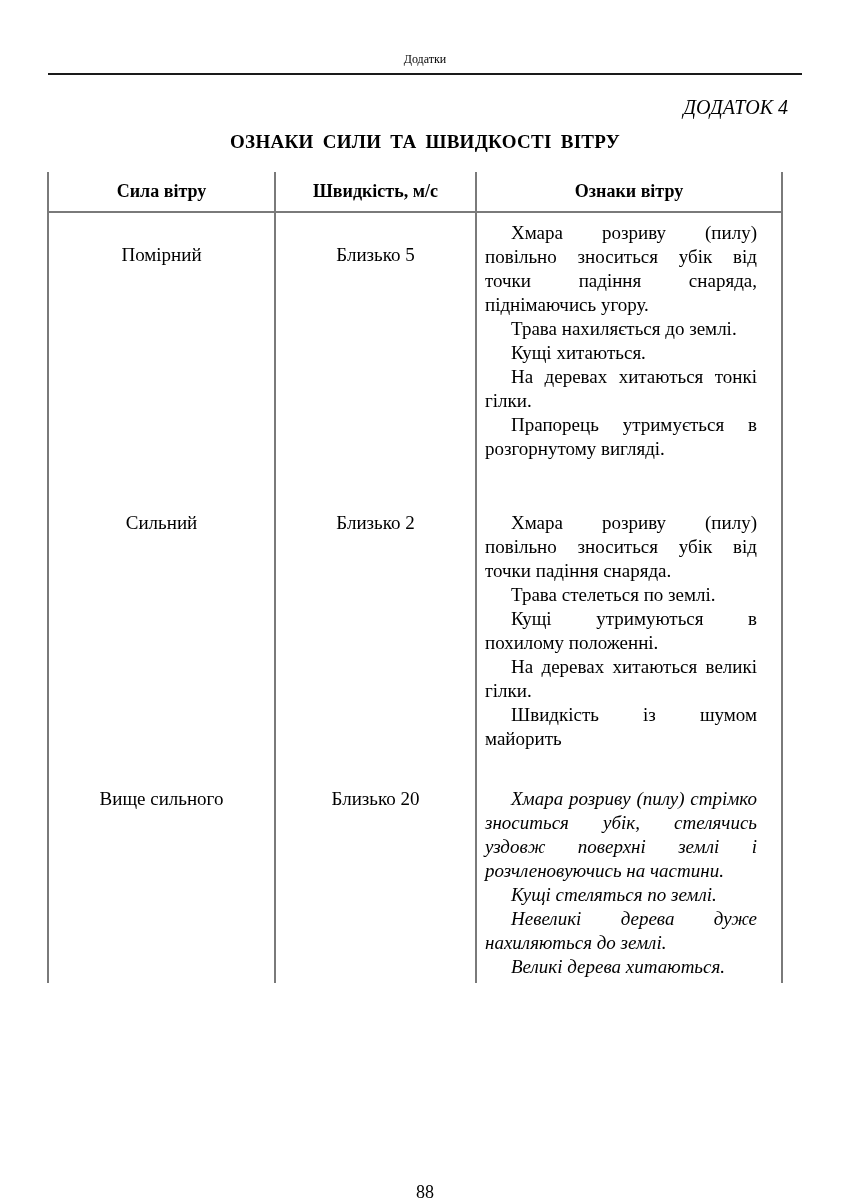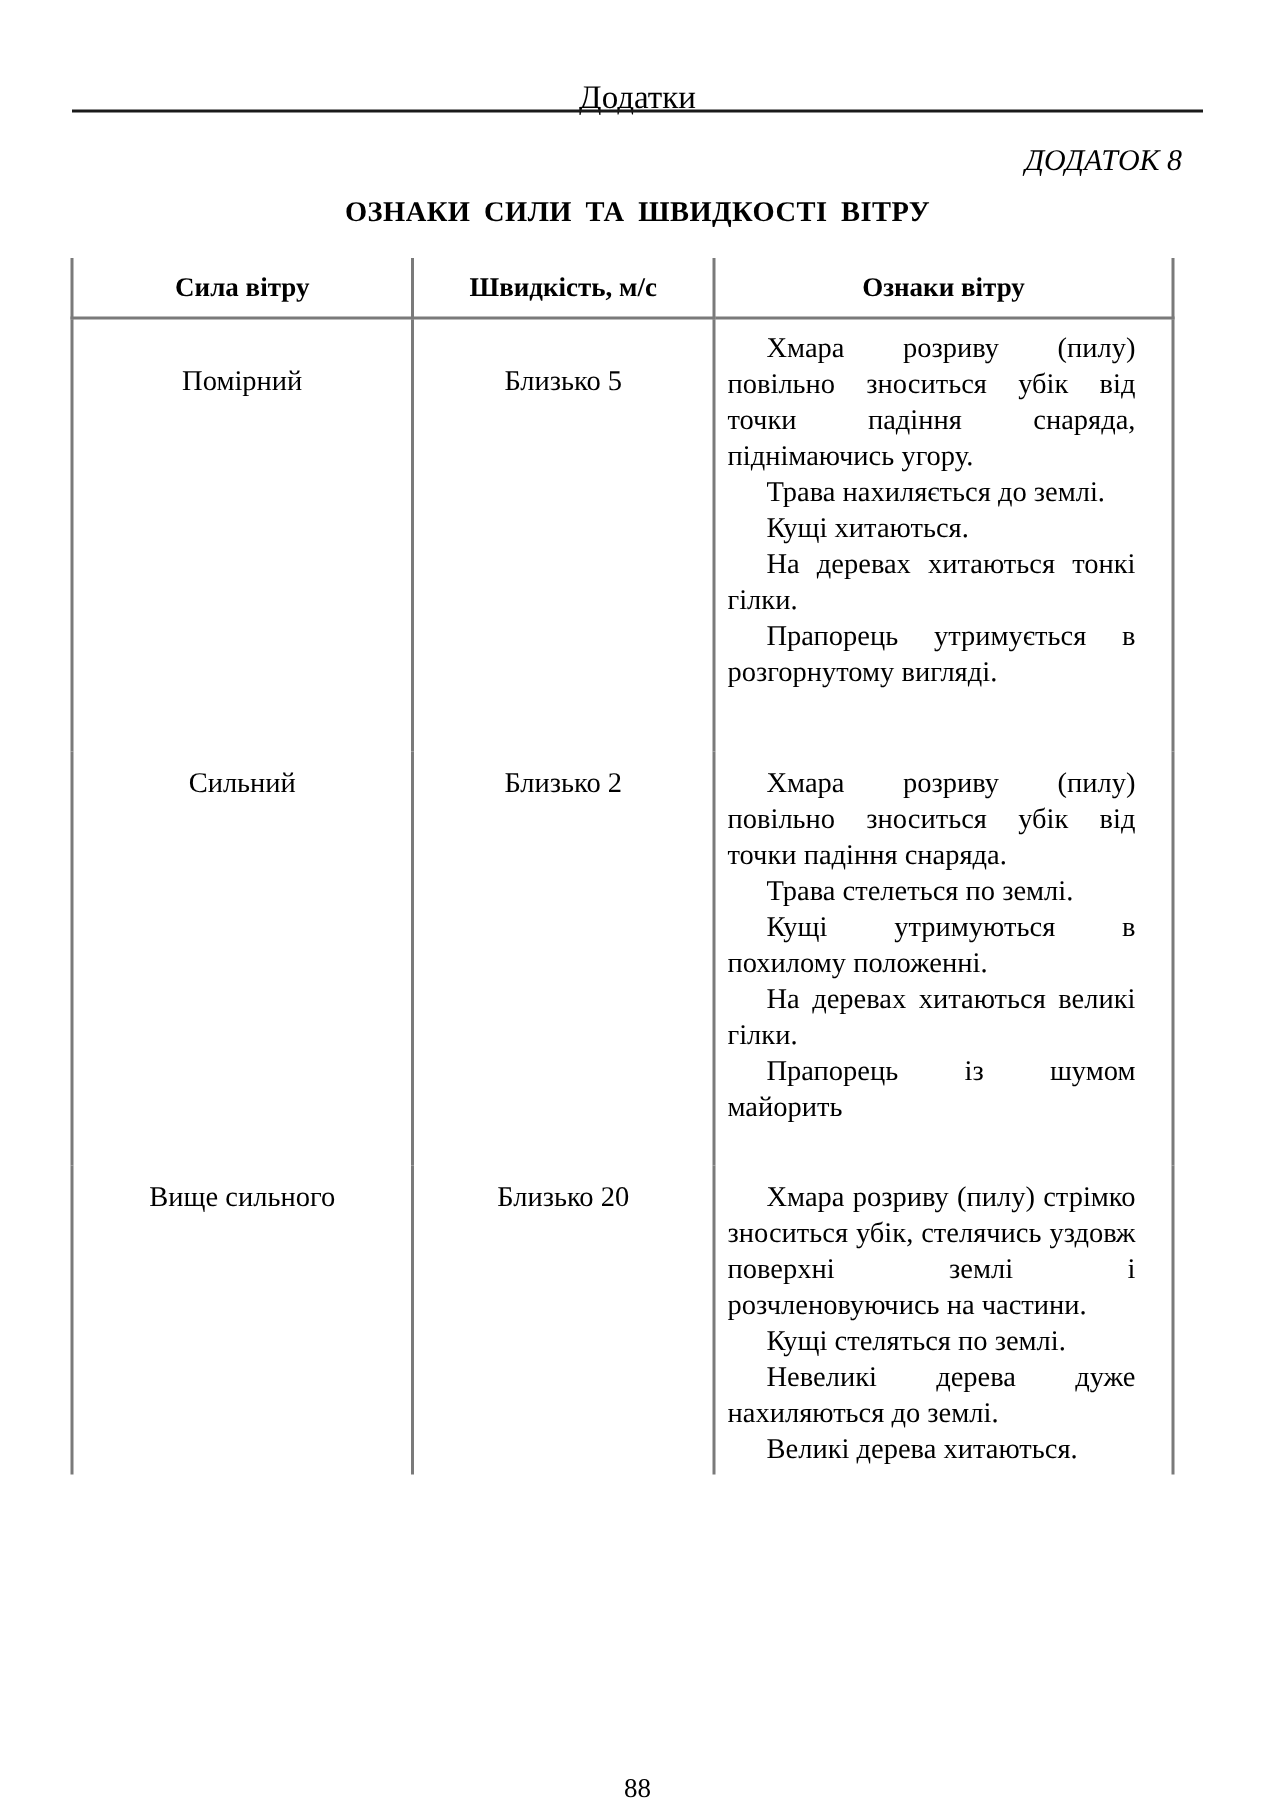--- a/index.html
+++ b/index.html
@@ -13,21 +13,21 @@
     position: relative;
     font-family: "Liberation Serif", "DejaVu Serif", serif;
     color: #000000;
   }
   .running-header {
     position: absolute;
     top: 52px;
     left: 0;
     width: 100%;
     text-align: center;
-    font-size: 22px;
+    font-size: 12px;
   }
   .header-rule {
     position: absolute;
     top: 73px;
     left: 48px;
     width: 754px;
     border: 0;
     border-top: 2px solid #1a1a1a;
     margin: 0;
   }
@@ -98,37 +98,37 @@
     text-indent: 26px;
   }
   tr.row-1 td { height: 258px; }
   tr.row-2 td { height: 266px; }
   tr.row-3 td { height: 196px; }
   tr.row-1 td.cell-label { padding-top: 30px; }
   tr.row-1 td.cell-signs { padding-top: 8px; }
   tr.row-2 td.cell-label { padding-top: 10px; }
   tr.row-2 td.cell-signs { padding-top: 10px; }
   tr.row-3 td.cell-label { padding-top: 10px; text-align: center; }
-  tr.row-3 td.cell-signs { padding-top: 10px; }
+  tr.row-3 td.cell-signs { padding-top: 10px; font-style: italic; }
   .page-number {
     position: absolute;
     top: 1182px;
     left: 0;
     width: 100%;
     text-align: center;
     font-size: 18px;
   }
 </style>
 </head>
 <body>
 
 <div class="running-header">Додатки</div>
 <hr class="header-rule">
 
-<div class="appendix-label">ДОДАТОК 8</div>
+<div class="appendix-label">ДОДАТОК 4</div>
 
 <div class="doc-title">ОЗНАКИ СИЛИ ТА ШВИДКОСТІ ВІТРУ</div>
 
 <table class="wind-table">
   <colgroup>
     <col class="col-force">
     <col class="col-speed">
     <col class="col-signs">
   </colgroup>
   <thead>
@@ -151,21 +151,21 @@
       </td>
     </tr>
     <tr class="row-2">
       <td class="cell-label">Сильний</td>
       <td class="cell-label">Близько 2</td>
       <td class="cell-signs">
         <p>Хмара розриву (пилу) повільно зноситься убік від точки падіння снаряда.</p>
         <p>Трава стелеться по землі.</p>
         <p>Кущі утримуються в похилому положенні.</p>
         <p>На деревах хитаються великі гілки.</p>
-        <p>Прапорець із шумом майорить</p>
+        <p>Швидкість із шумом майорить</p>
       </td>
     </tr>
     <tr class="row-3">
       <td class="cell-label">Вище сильного</td>
       <td class="cell-label">Близько 20</td>
       <td class="cell-signs">
         <p>Хмара розриву (пилу) стрімко зноситься убік, стелячись уздовж поверхні землі і розчленовуючись на частини.</p>
         <p>Кущі стеляться по землі.</p>
         <p>Невеликі дерева дуже нахиляються до землі.</p>
         <p>Великі дерева хитаються.</p>

